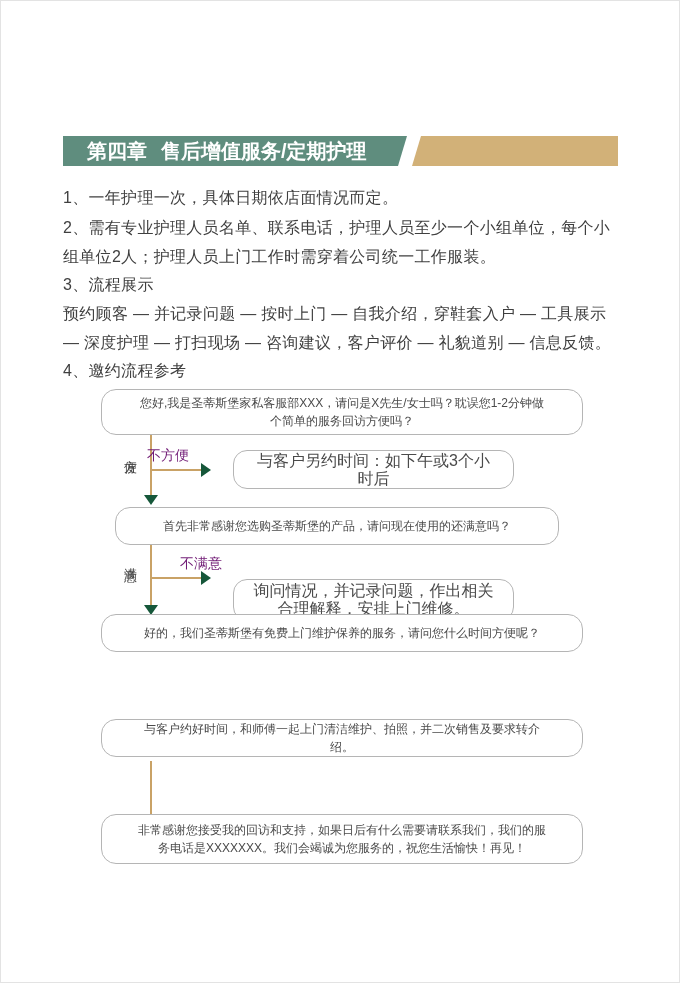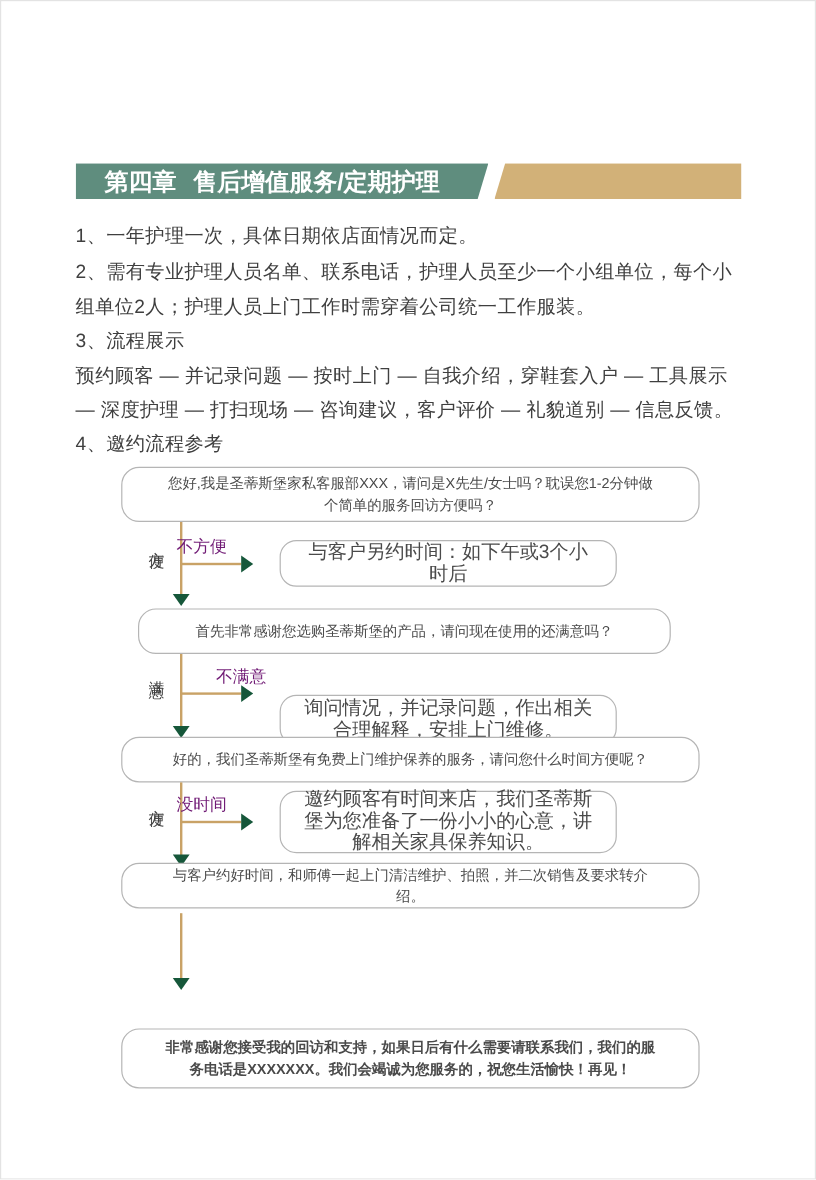--- a/index.html
+++ b/index.html
@@ -114,32 +114,23 @@
     <div class="arrow-down" style="top:60px;"></div>
     <div class="vlabel" style="top:12px;">满意</div>
     <div class="hlabel" style="top:10px;margin-left:33px;">不满意</div>
     <div class="hline" style="top:32px;"></div>
     <div class="arrow-right" style="top:26px;"></div>
     <div class="sidebox" style="left:232px;top:9px;width:281px;height:42px;margin-top:25px;">询问情况，并记录问题，作出相关合理解释，安排上门维修。</div>
   </div>
 
   <div class="fbox" style="left:100px;top:613px;width:482px;height:38px;">好的，我们圣蒂斯堡有免费上门维护保养的服务，请问您什么时间方便呢？</div>
 
-  <div class="branch" style="top:651px;height:67px;">
-    <div class="vline" style="height:62px;"></div>
-    <div class="arrow-down" style="top:60px;"></div>
-    <div class="vlabel" style="top:12px;">方便</div>
-    <div class="hlabel" style="top:10px;">没时间</div>
-    <div class="hline" style="top:32px;"></div>
-    <div class="arrow-right" style="top:26px;"></div>
-    <div class="sidebox" style="left:232px;top:7px;width:281px;height:52px;">邀约顾客有时间来店，我们圣蒂斯堡为您准备了一份小小的心意，讲解相关家具保养知识。</div>
-  </div>
 
   <div class="fbox" style="left:100px;top:718px;width:482px;height:38px;text-align:center;">与客户约好时间，和师傅一起上门清洁维护、拍照，并二次销售及要求转介绍。</div>
 
   <div class="branch" style="top:760px;height:66px;">
     <div class="vline" style="height:56px;"></div>
     <div class="arrow-down" style="top:54px;"></div>
   </div>
 
-  <div class="fbox" style="left:100px;top:856px;width:482px;height:50px;font-weight:bold;">非常感谢您接受我的回访和支持，如果日后有什么需要请联系我们，我们的服务电话是XXXXXXX。我们会竭诚为您服务的，祝您生活愉快！再见！</div>
+  <div class="fbox" style="left:100px;top:813px;width:482px;height:50px;">非常感谢您接受我的回访和支持，如果日后有什么需要请联系我们，我们的服务电话是XXXXXXX。我们会竭诚为您服务的，祝您生活愉快！再见！</div>
 
 </div>
 
 </body></html>

